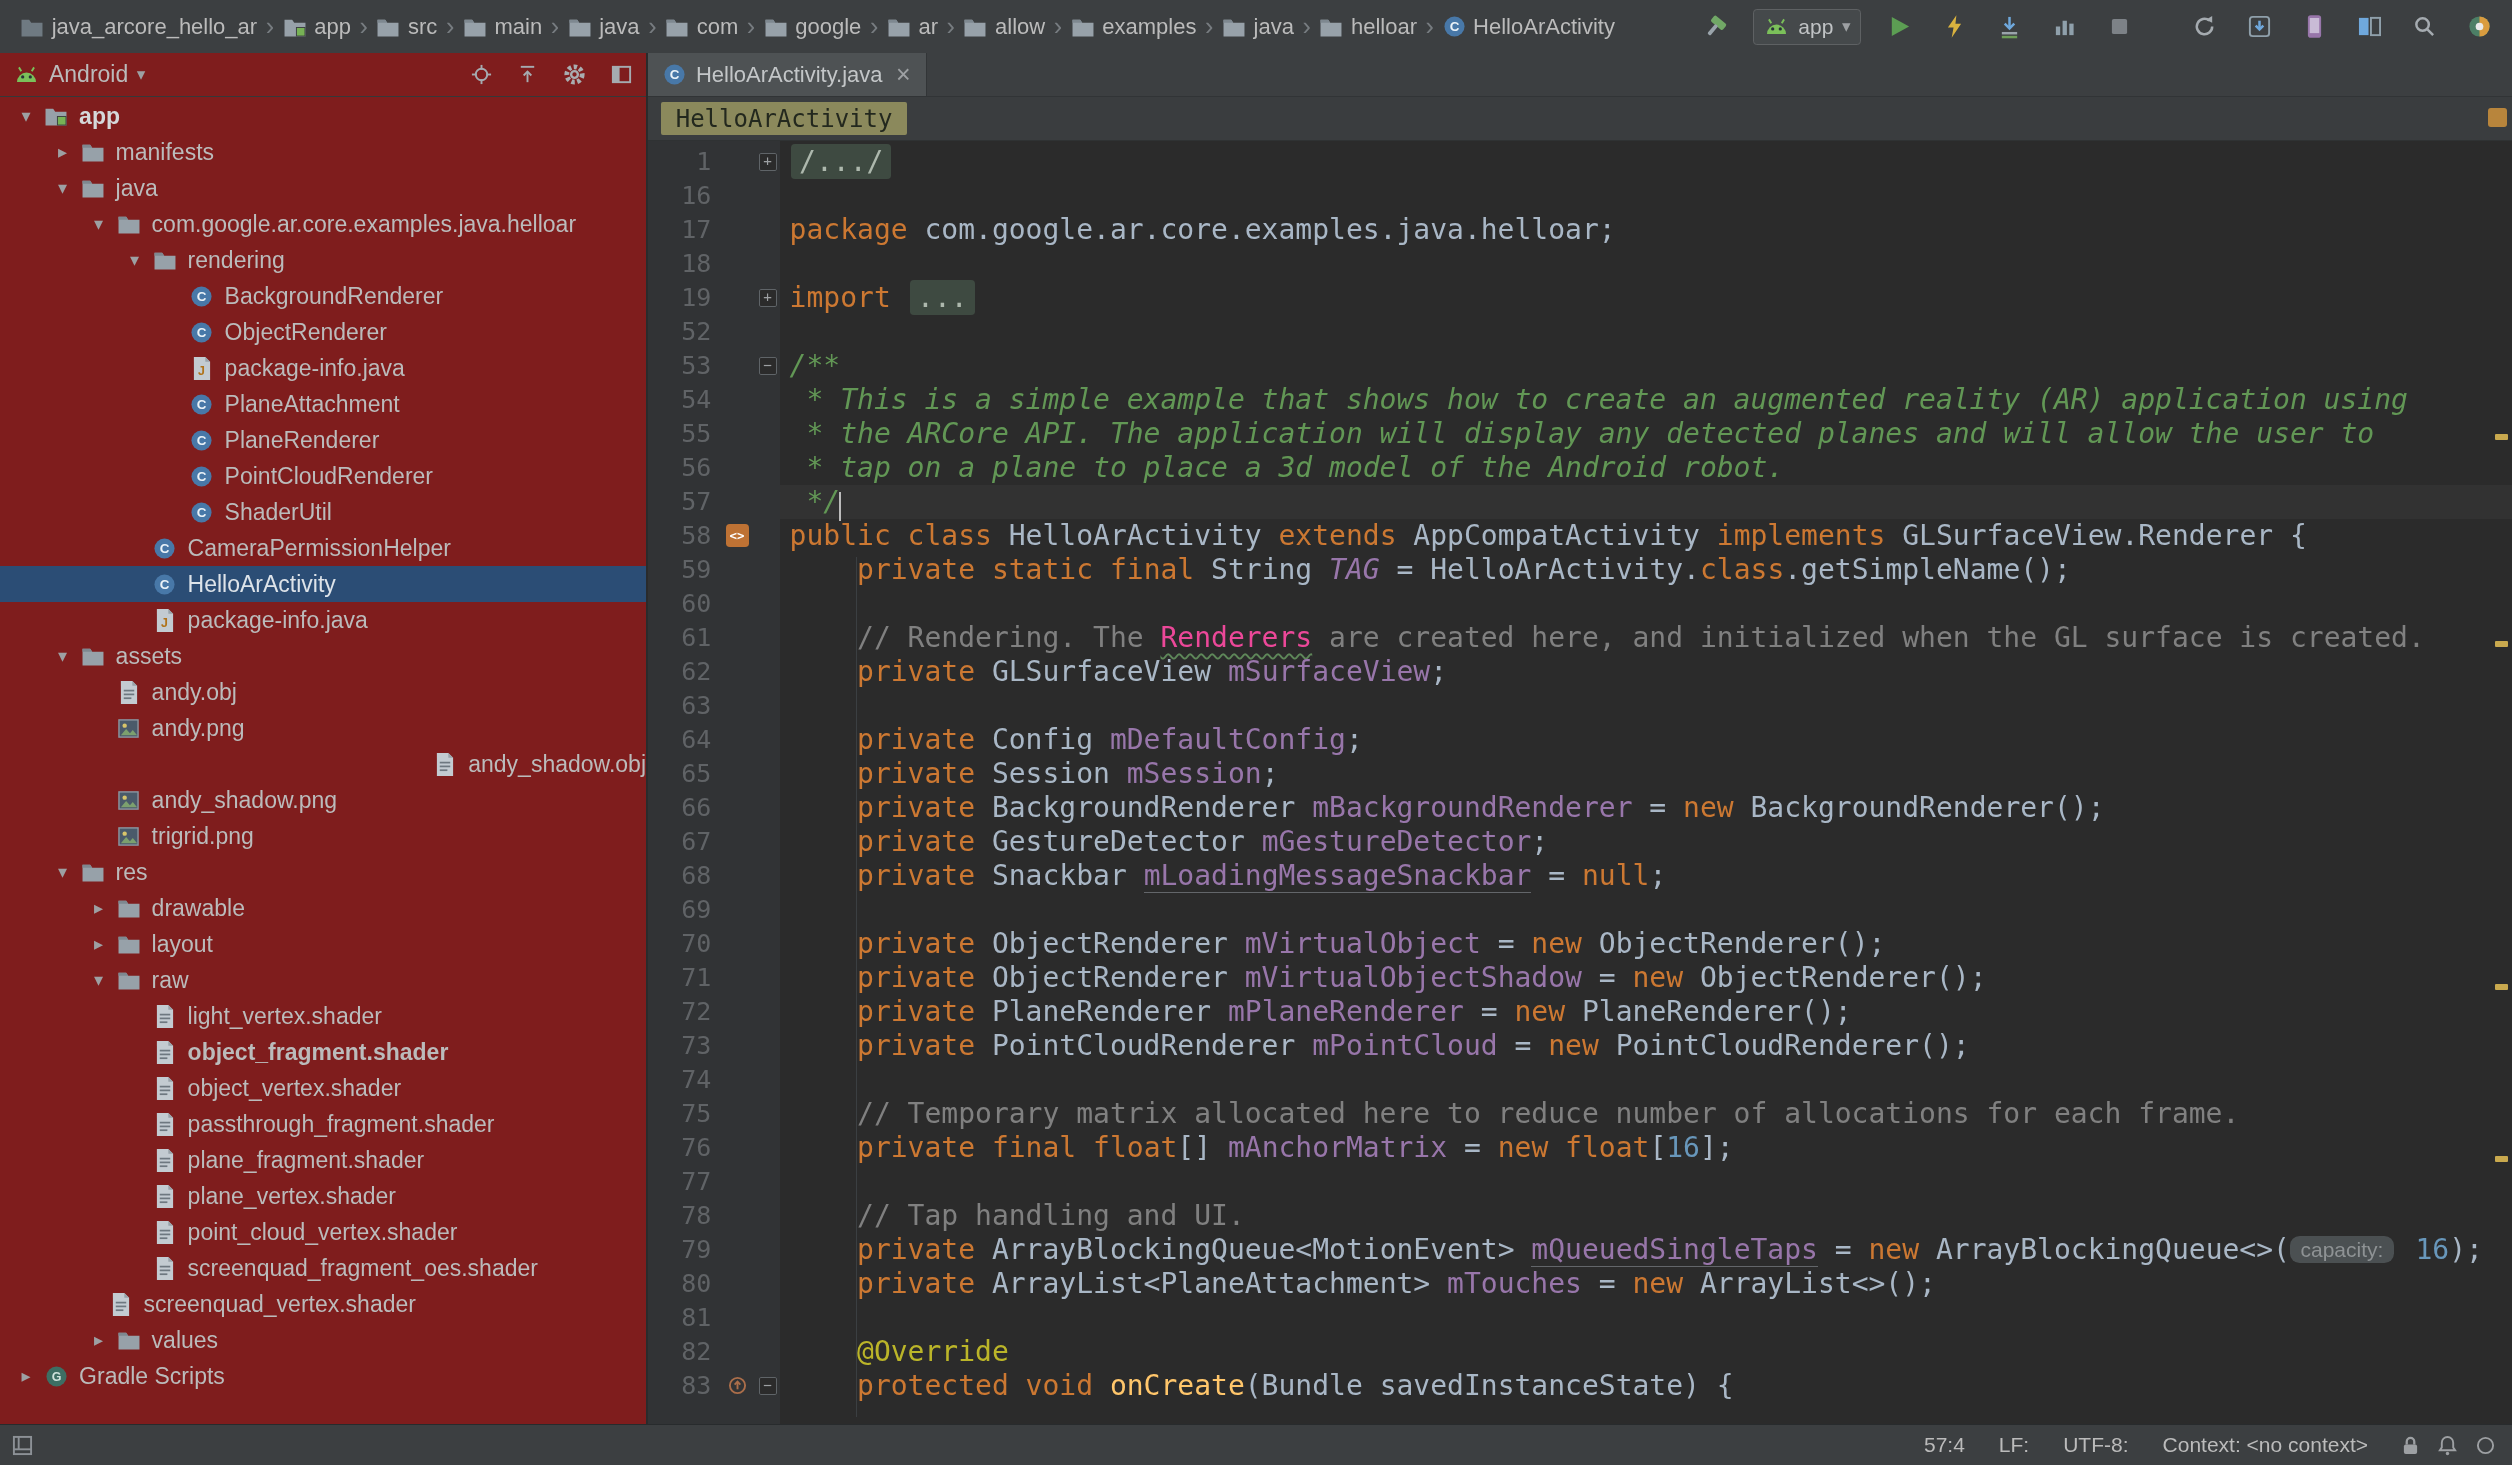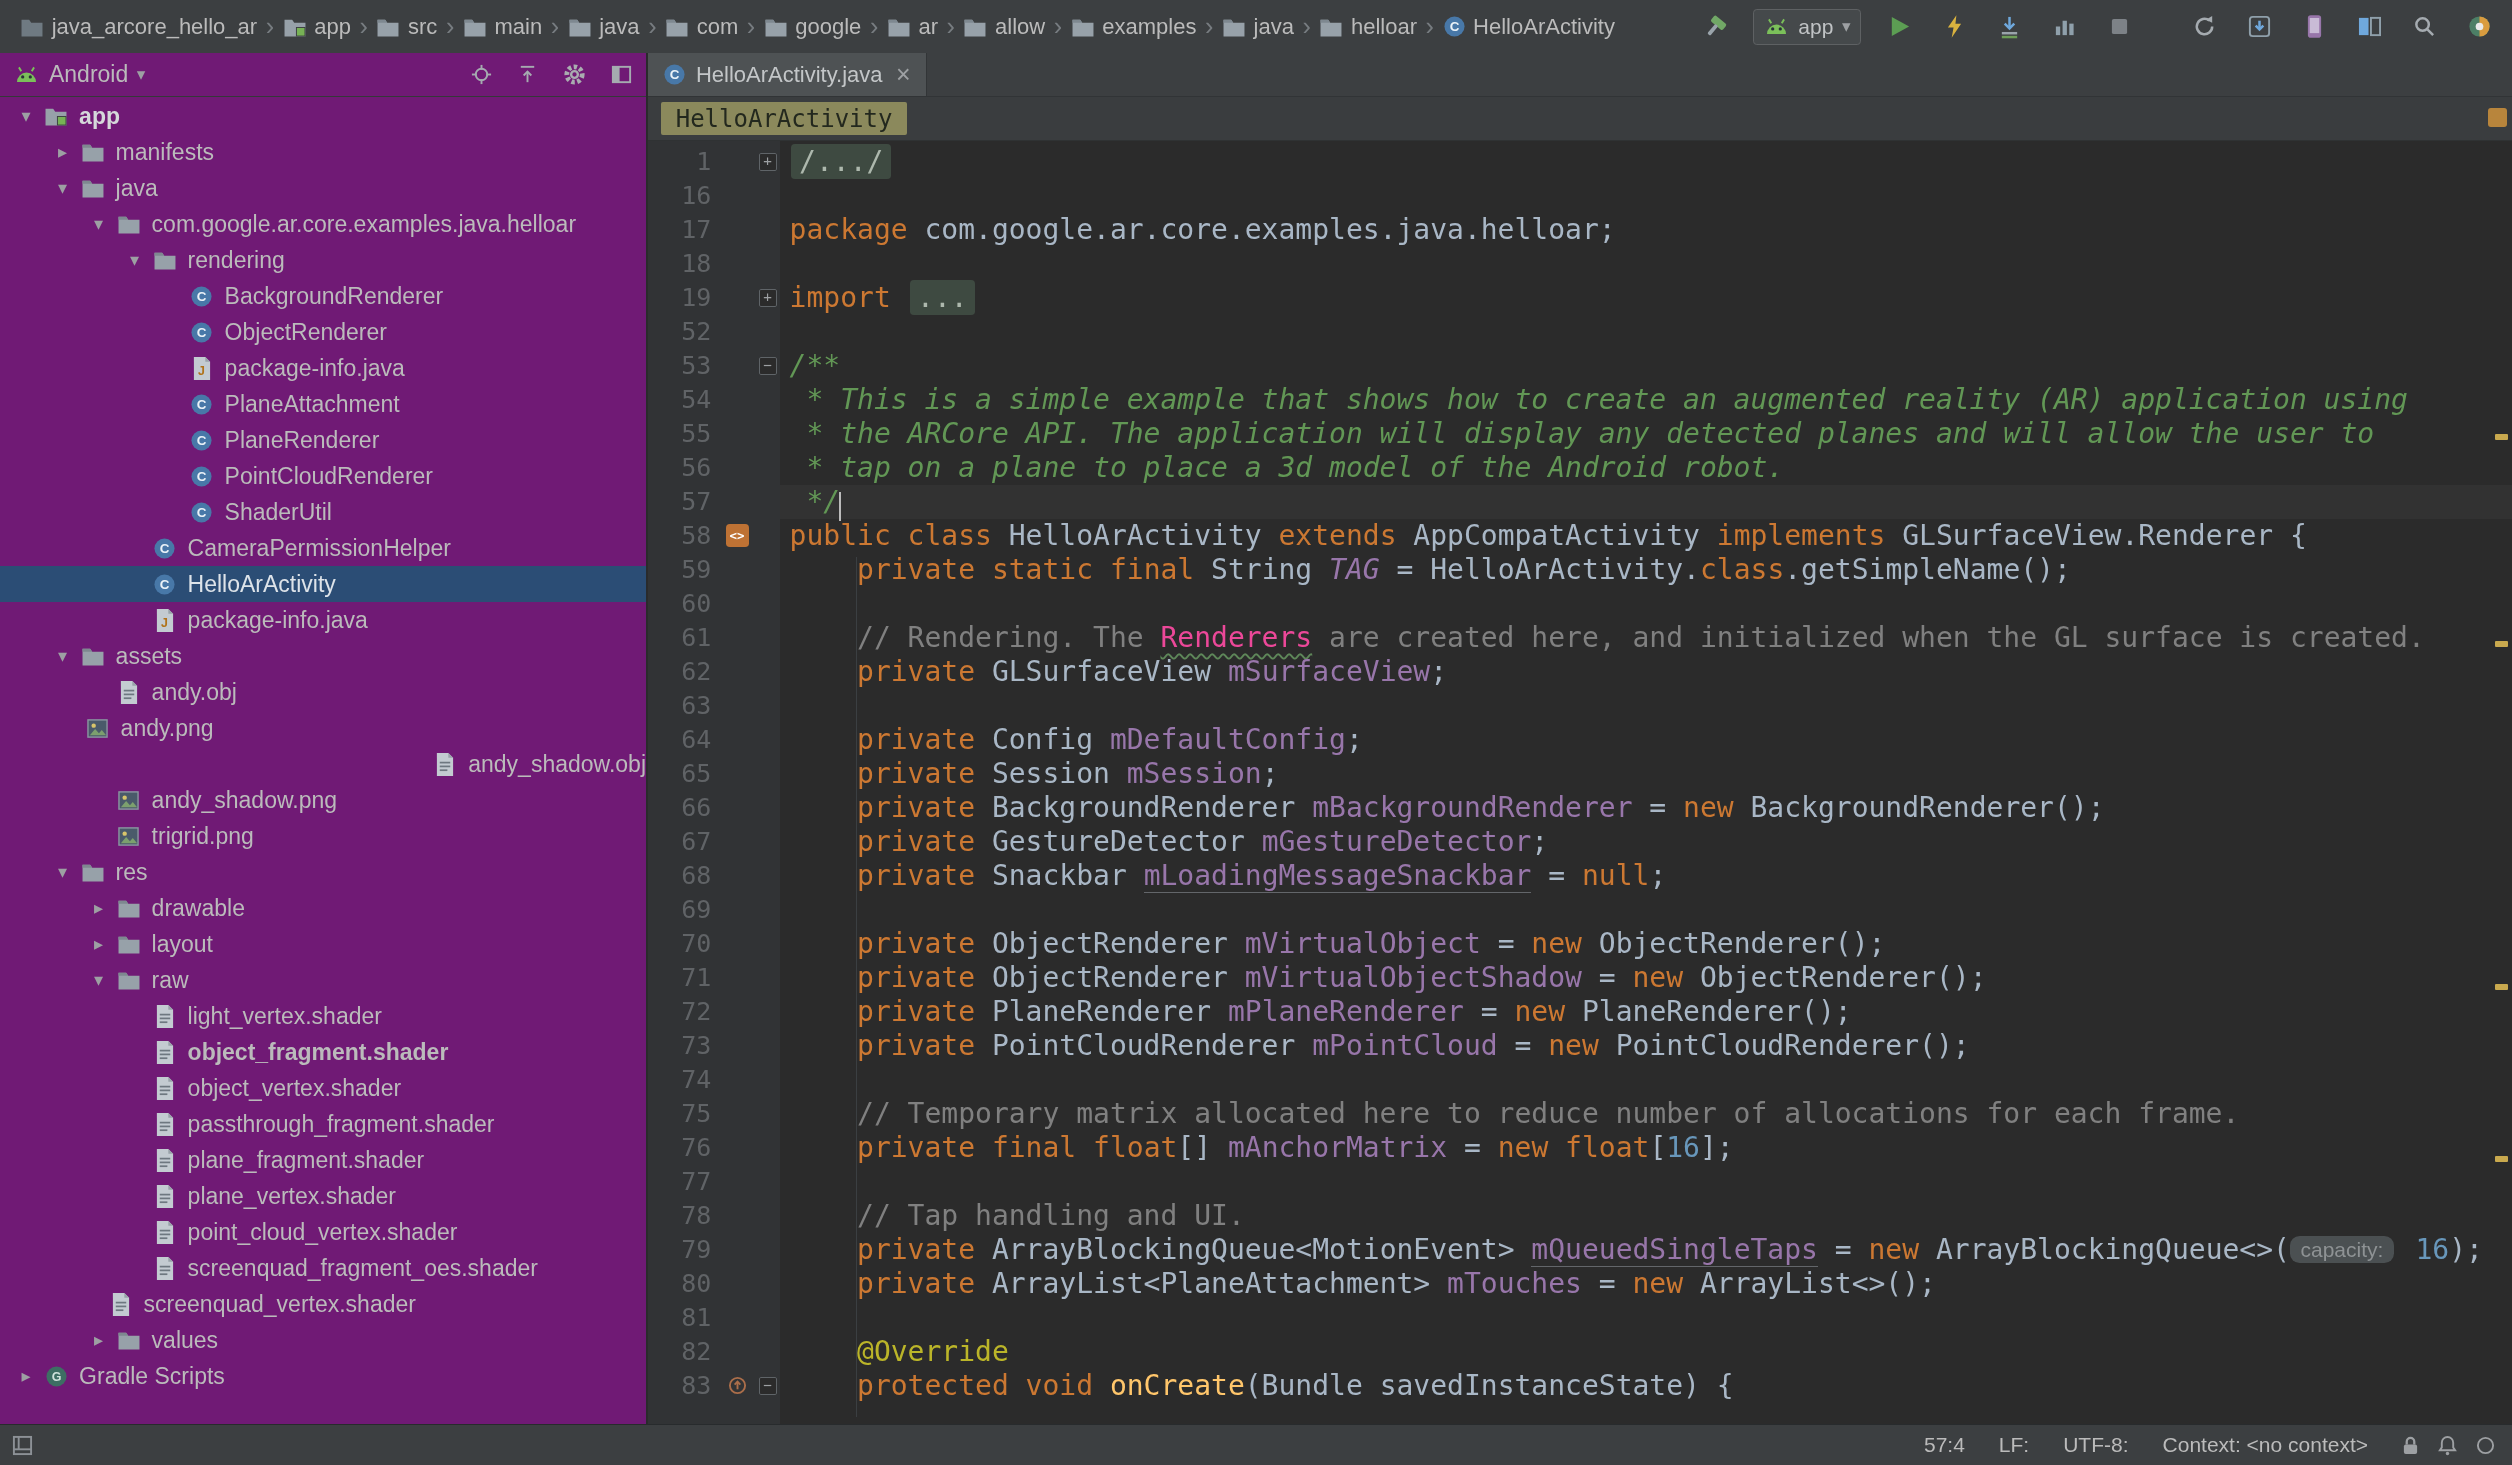--- a/index.html
+++ b/index.html
@@ -11,21 +11,21 @@
   #toolbar{position:absolute;top:0;left:0;width:2512px;height:54px;background:#3c3f41;border-bottom:1px solid #282b2d;display:flex;align-items:center;padding:0 15.3px;}
   #path{display:flex;align-items:center;gap:1.9px;font-size:22px;color:#bbbbbb;white-space:nowrap;}
   .bc-item{display:flex;align-items:center;gap:7.6px;padding:1.9px 4.8px;border-radius:2.9px;}
   .bc-sep{color:#777c80;font-size:23px;padding:0 1.9px;}
   #toolbar-actions{margin-left:auto;display:flex;align-items:center;gap:21px;}
   .tb-btn{display:flex;align-items:center;justify-content:center;width:34px;height:34px;border-radius:3.8px;}
   .tb-gap{width:9.6px;}
   #run-config{display:flex;align-items:center;gap:8.6px;background:#45494b;border:1px solid #5e6163;border-radius:3.8px;height:36px;padding:0 9.6px 0 8.6px;font-size:21px;color:#c0c3c5;}
 
   
-  #project{position:absolute;top:53px;left:0;width:647px;bottom:31px;background:#701a75;border-right:1px solid #282b2d;overflow:hidden;}
+  #project{position:absolute;top:53px;left:0;width:647px;bottom:31px;background:#7f1d1d;border-right:1px solid #282b2d;overflow:hidden;}
   #project-header{height:44px;display:flex;align-items:center;padding:0 13.4px;gap:8.6px;font-size:23px;color:#bbbbbb;border-bottom:1px solid #353839;}
   #project-header .spacer{flex:1;}
   #ph-icons{display:flex;align-items:center;gap:23px;}
   #tree{position:absolute;top:45px;left:0;right:0;bottom:0;overflow:hidden;}
   .trow{height:36px;display:flex;align-items:center;font-size:23px;color:#bbbbbb;white-space:nowrap;}
   .trow.selected{background:#2B4D75;color:#dde3e9;}
   .trow.bold .tlabel{font-weight:bold;color:#d5d8da;}
   .tchev{width:29px;text-align:center;flex:none;font-size:18px;color:#9DA0A3;}
   .ticon{width:31px;flex:none;display:flex;justify-content:center;margin-right:7.6px;}
 
@@ -573,21 +573,21 @@
             <path d="M14 1 l5 5 h-5 Z" fill="#99A2A9"></path>
             <g stroke="#6E7880" stroke-width="1.8">
               <line x1="5" y1="11" x2="16" y2="11"></line>
               <line x1="5" y1="15" x2="16" y2="15"></line>
               <line x1="5" y1="19" x2="13" y2="19"></line>
             </g>
           </svg>
         </span>
         <span class="tlabel">andy.obj</span>
       </div>
-      <div class="trow" style="padding-left: 53px;">
+      <div class="trow" style="padding-left: 84px;">
         <span class="tchev"></span>
         <span class="ticon">
           <svg width="21" height="21" viewBox="0 0 22 22">
             <rect x="1" y="2" width="20" height="18" fill="#4A5A6A" stroke="#8A95A0" stroke-width="1.5"></rect>
             <circle cx="7" cy="8" r="2.3" fill="#D8C56B"></circle>
             <path d="M3 18 l5.5-6.5 4 4.5 3-3.5 4.5 5.5 Z" fill="#7CA06E"></path>
           </svg>
         </span>
         <span class="tlabel">andy.png</span>
       </div>

